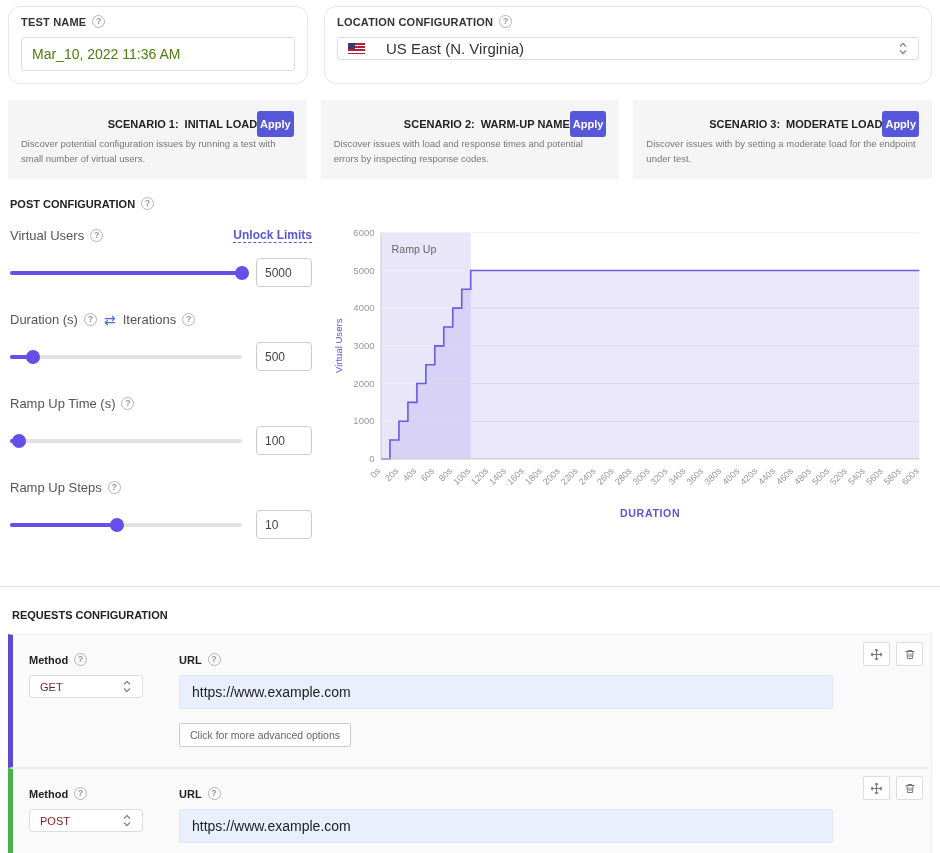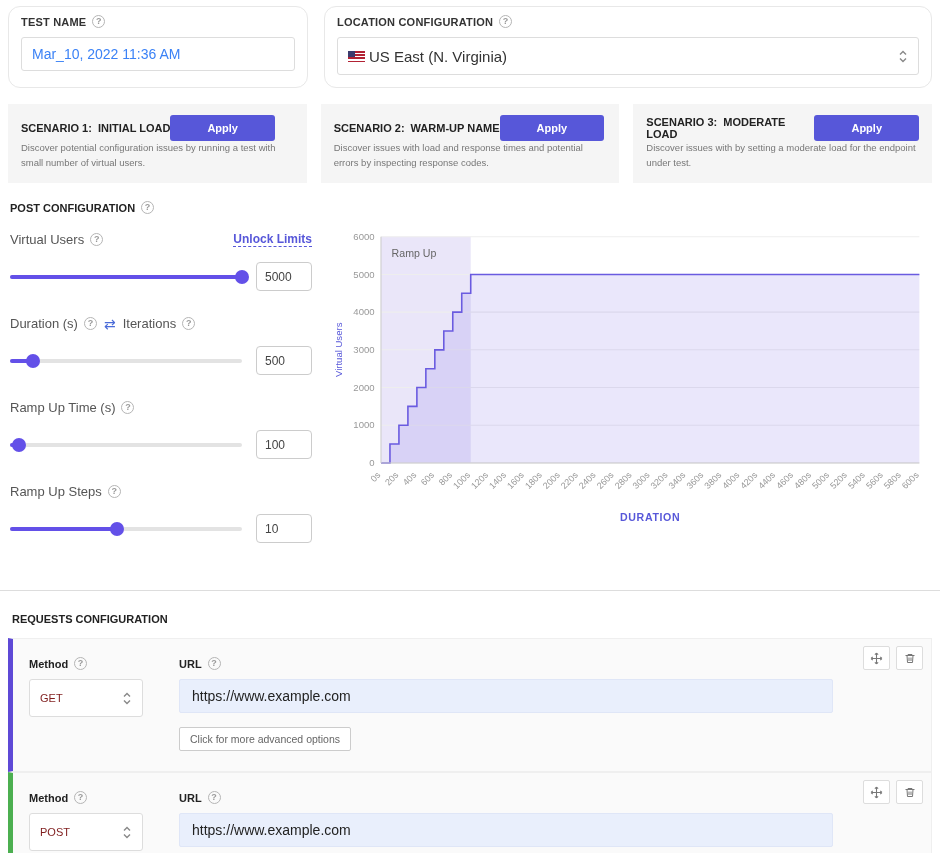--- a/index.html
+++ b/index.html
@@ -8,34 +8,34 @@
   .page{width:940px;min-height:853px;padding:6px 8px 4px}
 
   
   .top-row{display:flex;gap:16px}
   .card{background:#fff;border:1px solid #e8e8e8;border-radius:12px;padding:8px 12px 12px}
   .test-name-card{width:300px;flex:none}
   .location-card{flex:1}
   .field-label{font-size:11px;font-weight:bold;color:#333;letter-spacing:.2px;margin-bottom:9px;display:flex;align-items:center}
   .help{display:inline-block;width:13px;height:13px;border:1px solid #b5b5b5;border-radius:50%;color:#9a9a9a;font-size:9px;line-height:11px;text-align:center;margin-left:6px;font-weight:bold;flex:none}
   .help::before{content:"?"}
-  .text-input{width:100%;height:33px;border:1px solid #ddd;border-radius:3px;font-size:14px;padding:16px 10px;color:#3b82f6;font-family:inherit}
-  .select{height:38px;border:1px solid #ddd;border-radius:3px;background:#fff;display:flex;align-items:center;padding:0 10px;gap:4px;cursor:pointer}
+  .text-input{width:100%;height:33px;border:1px solid #ddd;border-radius:3px;font-size:14px;padding:16px 10px;color:#4d7c0f;font-family:inherit}
+  .select{height:23px;border:1px solid #ddd;border-radius:3px;background:#fff;display:flex;align-items:center;padding:0 10px;gap:21px;cursor:pointer}
   .select-value{font-size:15px;color:#333;flex:1}
   .flag{position:relative;width:17px;height:11px;display:inline-block;flex:none;background:repeating-linear-gradient(#b22234 0 1.6px,#fff 1.6px 3.2px)}
   .flag::after{content:"";position:absolute;left:0;top:0;width:7px;height:6px;background:#3c3b6e}
   .chevrons{display:flex;align-items:center;flex:none}
 
   
   .scenarios-row{display:flex;gap:14px;margin-top:16px}
   .scenario{flex:1;background:#f5f5f5;padding:11px 13px 13px}
-  .scenario-head{display:flex;justify-content:flex-start;align-items:center}
+  .scenario-head{display:flex;justify-content:flex-end;align-items:center}
   .scenario-title{font-size:11px;font-weight:bold;color:#222}
   .scenario-title .gap{display:inline-block;width:6px}
-  .apply-btn{background:var(--accent,#5757d9);color:#fff;border:none;border-radius:3px;font-size:11px;font-weight:bold;padding:7px 37px;cursor:pointer;font-family:inherit}
+  .apply-btn{background:var(--accent,#5757d9);color:#fff;border:none;border-radius:3px;font-size:11px;font-weight:bold;padding:7px 3px;cursor:pointer;font-family:inherit}
   .scenario-desc{font-size:9.5px;color:#777;line-height:1.55;max-width:285px}
 
   
   .load-config{margin-top:18px;padding:0 2px}
   .section-title{font-size:11px;font-weight:bold;display:flex;align-items:center;color:#222}
   .lc-body{display:flex;margin-top:8px}
   .sliders{width:302px;flex:none;padding-top:10px}
   .slider-row{margin-bottom:25px}
   .slider-label-row{display:flex;align-items:center;font-size:13px;color:#555;margin-bottom:15px}
   .unlock{margin-left:auto;color:var(--accent,#5757d9);font-weight:bold;font-size:12px;border-bottom:1px dashed currentColor;cursor:pointer;text-decoration:none}

